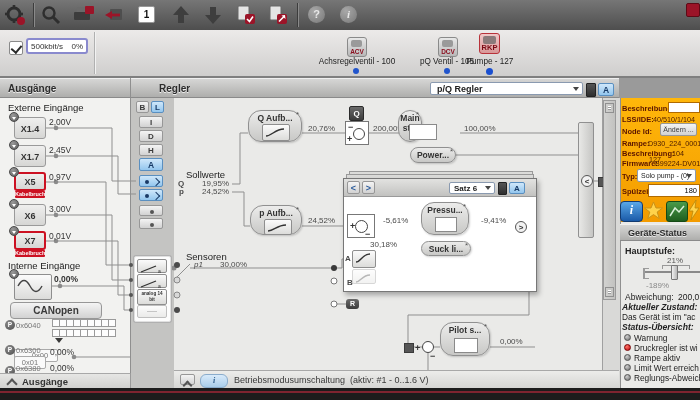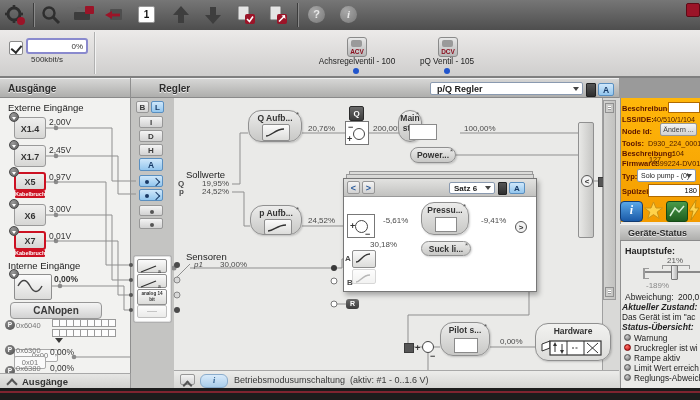--- a/index.html
+++ b/index.html
@@ -212,40 +212,48 @@
       <div style="width:17px;height:17px;margin:2px;border-radius:50%;background:radial-gradient(circle at 35% 30%,#a8a8a8,#787878);color:#e8e8e8;font-size:11px;font-weight:bold;font-style:italic;text-align:center;line-height:17px;font-family:'Liberation Serif',serif;"><span>i</span></div>
     </div>
     <div class="tbicon" style="left:686px;top:3px;width:12px;height:12px;background:#9b1428;border-radius:2px;border:1px solid #5e0a16;"></div>
   </div>
 
   <div class="abs subbar"></div>
   <div class="abs" style="left:9px;top:41px;width:12px;height:12px;background:#fff;border:1px solid #8a8a8a;border-radius:2px;">
     <div style="position:absolute;left:2.5px;top:1px;width:5px;height:8px;border-right:2px solid #2a2a2a;border-bottom:2px solid #2a2a2a;transform:rotate(40deg);"></div>
   </div>
   <div class="abs" style="left:26px;top:38px;width:62px;height:16px;background:#fff;border:2px solid #8a8ace;border-radius:3px;box-sizing:border-box;">
-    <span class="abs" style="left:3px;top:2px;font-size:8px;color:#333;margin-top:13px;">500kbit/s</span>
+    <span class="abs" style="left:3px;top:2px;font-size:8px;color:#333;">500kbit/s</span>
     <span class="abs" style="right:3px;top:2px;font-size:8px;color:#333;">0%</span>
   </div>
   <div class="abs" style="left:94px;top:32px;width:1px;height:42px;background:#b0b0b0;box-shadow:1px 0 0 #f2f2f2;"></div>
 
   <div class="abs" style="left:317px;top:34px;width:80px;height:40px;">
     <div class="abs" style="left:30px;top:3px;width:18px;height:18px;background:linear-gradient(#e8e8e8,#b8b8b8);border:1px solid #8a8a8a;border-radius:3px;">
       <div style="position:absolute;left:3px;top:2px;width:11px;height:7px;background:#9a9a9a;border-radius:2px;"></div>
       <div style="position:absolute;left:0;bottom:1px;width:100%;text-align:center;font-size:6.5px;font-weight:bold;color:#8b1020;">ACV</div>
     </div>
     <div class="abs" style="left:0;top:23px;width:80px;text-align:center;font-size:8.2px;color:#222;">Achsregelventil - 100</div>
     <div class="abs" style="left:36px;top:34px;width:6px;height:6px;border-radius:50%;background:#2255cc;"></div>
   </div>
   <div class="abs" style="left:409px;top:34px;width:76px;height:40px;">
     <div class="abs" style="left:29px;top:3px;width:18px;height:18px;background:linear-gradient(#e8e8e8,#b8b8b8);border:1px solid #8a8a8a;border-radius:3px;">
       <div style="position:absolute;left:3px;top:2px;width:11px;height:7px;background:#9a9a9a;border-radius:2px;"></div>
       <div style="position:absolute;left:0;bottom:1px;width:100%;text-align:center;font-size:6.5px;font-weight:bold;color:#8b1020;">DCV</div>
     </div>
     <div class="abs" style="left:0;top:23px;width:76px;text-align:center;font-size:8.2px;color:#222;">pQ Ventil - 105</div>
     <div class="abs" style="left:35px;top:34px;width:6px;height:6px;border-radius:50%;background:#2255cc;"></div>
+  </div>
+  <div class="abs" style="left:454px;top:32px;width:72px;height:42px;">
+    <div class="abs" style="left:25px;top:1px;width:21px;height:21px;background:linear-gradient(#f0c8c8,#d89898);border:1.5px solid #b8323a;border-radius:3px;box-sizing:border-box;">
+      <div style="position:absolute;left:3px;top:2px;width:13px;height:8px;background:#8a7a7a;border-radius:2px;"></div>
+      <div style="position:absolute;left:0;bottom:1px;width:100%;text-align:center;font-size:7.5px;font-weight:bold;color:#7a0a14;">RKP</div>
+    </div>
+    <div class="abs" style="left:0;top:25px;width:72px;text-align:center;font-size:8.2px;color:#222;">Pumpe - 127</div>
+    <div class="abs" style="left:32px;top:36px;width:7px;height:7px;border-radius:50%;background:#1a4fd0;"></div>
   </div>
 
   <div class="abs sechead" style="left:8px;top:102px;">Externe Eingänge</div>
 
   <div class="abs chan" style="left:14px;top:117px;width:32px;height:22px;line-height:22px;"><span>X1.4</span></div>
   <div class="abs vbadge" style="left:9px;top:112px;"></div>
   <div class="abs val" style="left:49px;top:117px;">2,00V</div>
 
   <div class="abs chan" style="left:14px;top:145px;width:32px;height:22px;line-height:22px;"><span>X1.7</span></div>
   <div class="abs vbadge" style="left:9px;top:140px;"></div>
@@ -429,36 +437,20 @@
   <div class="abs" style="left:404px;top:343px;width:8px;height:8px;background:#555;border:1px solid #3a3a3a;"></div>
   <div class="abs sumcirc" style="left:422px;top:341px;width:12px;height:12px;background:#fff;"></div>
   <span class="abs opsign" style="left:415px;top:344px;">+</span>
   <span class="abs opsign" style="left:430px;top:352px;">−</span>
   <div class="abs blk" style="left:440px;top:322px;width:50px;height:34px;">
     <div class="bt">Pilot s...</div>
     <div class="mod">*</div>
     <div class="abs whiterect" style="left:13px;top:15px;width:22px;height:13px;"></div>
   </div>
   <div class="abs wl" style="left:500px;top:337px;">0,00%</div>
-  <div class="abs blk" style="left:535px;top:323px;width:76px;height:38px;background:linear-gradient(#f2f2f0,#dcdcda);">
-    <div class="bt">Hardware</div>
-    <svg style="position:absolute;left:5px;top:15px;" width="66" height="18" viewBox="0 0 66 18">
-      <polygon points="1,5 9,2 9,9 1,12" fill="#fff" stroke="#333" stroke-width="1"></polygon>
-      <rect x="9" y="2" width="51" height="14" fill="#fff" stroke="#333" stroke-width="1.2"></rect>
-      <line x1="26" y1="2" x2="26" y2="16" stroke="#333"></line>
-      <line x1="43" y1="2" x2="43" y2="16" stro="" stroke="#333"></line>
-      <line x1="14" y1="13" x2="14" y2="5" stroke="#333"></line>
-        <polygon points="14,3 12,7 16,7" fill="#333"></polygon>
-      <line x1="21" y1="5" x2="21" y2="13" stroke="#333"></line>
-        <polygon points="21,15 19,11 23,11" fill="#333"></polygon>
-      <line x1="31" y1="9" x2="38" y2="9" stroke="#333" stroke-dasharray="2,1.5"></line>
-      <line x1="46" y1="4" x2="57" y2="14" stroke="#333"></line>
-      <line x1="57" y1="4" x2="46" y2="14" stroke="#333"></line>
-    </svg>
-  </div>
 
   <div class="abs scrtrack" style="left:603px;top:100px;width:13px;height:200px;">
     <div class="scrthumb" style="position:absolute;left:1px;top:2px;width:9px;height:10px;"></div>
     <div class="scrthumb" style="position:absolute;left:1px;bottom:2px;width:9px;height:10px;"></div>
   </div>
 
   <div class="abs" style="left:174px;top:370px;width:445px;height:18px;background:linear-gradient(#ececea,#d4d4d2);border-top:1px solid #a8a8a8;border-bottom:1px solid #b8b8b8;">
     <div class="graybtn" style="position:absolute;left:6px;top:3px;width:15px;height:11px;"><span class="chev" style="margin-top:3px;width:5px;height:5px;"></span></div>
     <div style="position:absolute;left:26px;top:2.5px;width:26px;height:12px;background:linear-gradient(#d8eafa,#a9cdea);border:1px solid #8aaccc;border-radius:6px;">
       <span style="position:absolute;left:0;top:0;width:100%;text-align:center;font-size:8px;font-style:italic;font-weight:bold;color:#2a5a8a;font-family:'Liberation Serif',serif;line-height:12px;">i</span>
@@ -466,21 +458,21 @@
     <span style="position:absolute;left:60px;top:3.5px;font-size:9px;color:#3a3a3a;white-space:pre;">Betriebsmodusumschaltung  (aktiv: #1 - 0..1.6 V)</span>
   </div>
 
   <div class="abs tlabel" style="left:622px;top:104px;">Beschreibung:</div>
   <input class="abs" style="left: 668px; top: 102px; width: 28px; height: 9px; border: 1px solid rgb(176, 106, 0); font-size: 7px; padding: 0px 1px;" value="">
   <div class="abs tlabel" style="left:622px;top:115px;">LSS/IDE:</div>
   <div class="abs tval" style="left:653px;top:115px;">40/510/1/104</div>
   <div class="abs tlabel" style="left:622px;top:127px;">Node Id:</div>
   <div class="abs tval" style="left:649px;top:127px;margin-top:28px;">127</div>
   <div class="abs graybtn" style="left:660px;top:123px;width:37px;height:13px;font-size:7px;line-height:12px;font-weight:normal;">Ändern ...</div>
-  <div class="abs tlabel" style="left:622px;top:139px;">Tools:</div>
+  <div class="abs tlabel" style="left:622px;top:139px;">Rampe:</div>
   <div class="abs tval" style="left:648px;top:139px;">D930_224_0001</div>
   <div class="abs tlabel" style="left:622px;top:149px;">Beschreibung:</div>
   <div class="abs tval" style="left:672px;top:149px;">104</div>
   <div class="abs tlabel" style="left:622px;top:159px;">Firmware:</div>
   <div class="abs tval" style="left:655px;top:159px;white-space:nowrap;">B99224-DV015-C-2</div>
   <div class="abs tlabel" style="left:622px;top:172px;">Typ:</div>
   <div class="abs select" style="left:637px;top:169px;width:59px;height:13px;font-size:7px;line-height:12px;padding-left:3px;">
     <span>Solo pump - (0)</span><span class="selarrow"></span>
   </div>
   <div class="abs tlabel" style="left:622px;top:187px;">Spülzeit:</div>

